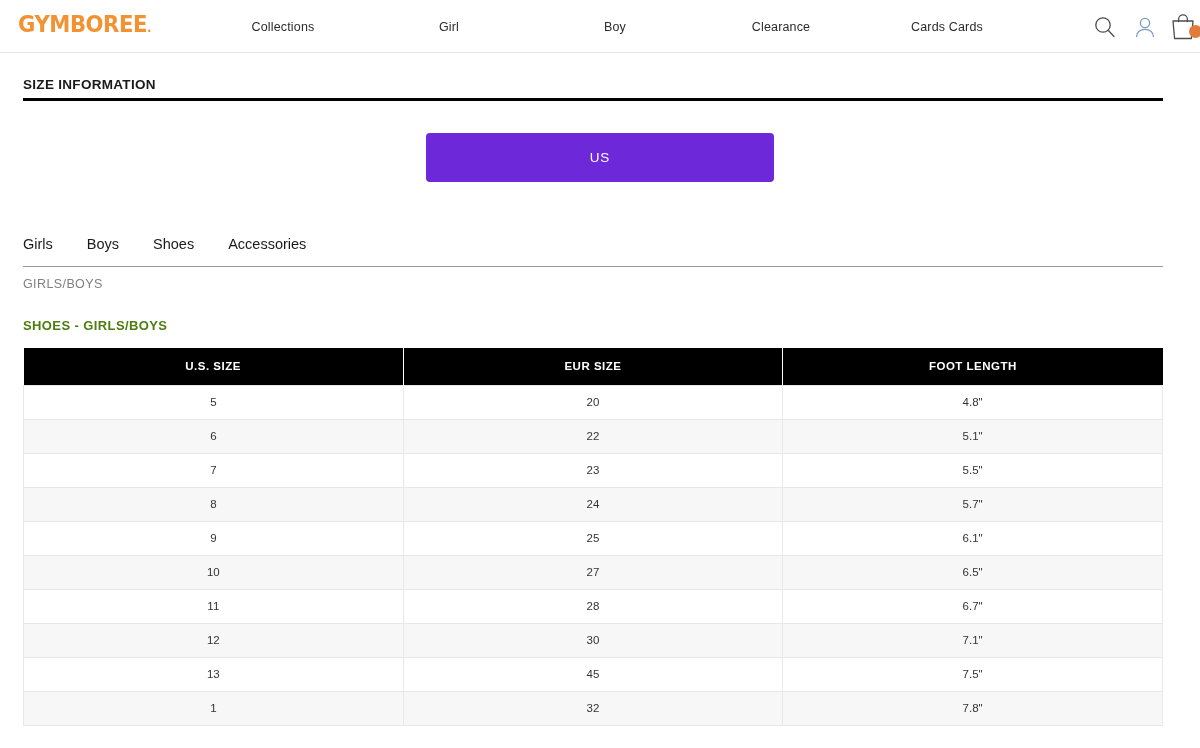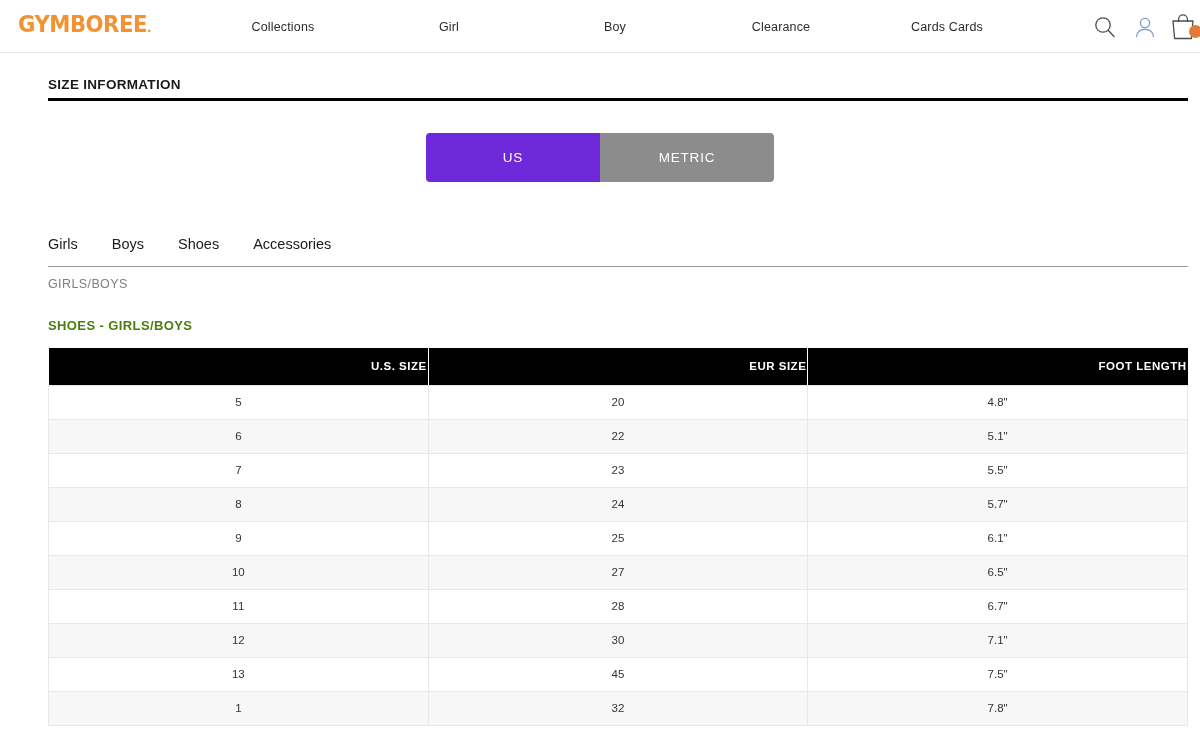--- a/index.html
+++ b/index.html
@@ -72,21 +72,21 @@
     right: -2px; bottom: 4px;
     width: 13px; height: 13px;
     border-radius: 50%;
     background: #e07b39;
   }
 
   
   .page {
     position: relative;
     width: 1200px;
-    padding: 0 48px;
+    padding: 0 23px;
   }
 
   .page-title-row {
     margin-top: 24px;
     border-bottom: 3px solid #000000;
     padding-bottom: 6px;
     width: 1140px;
   }
   .page-title {
     font-size: 13.5px;
@@ -160,21 +160,21 @@
     border-collapse: collapse;
     table-layout: fixed;
   }
   .size-table th {
     background: #000000;
     color: #ffffff;
     font-size: 11.5px;
     font-weight: 700;
     letter-spacing: 0.5px;
     height: 37px;
-    text-align: right;
+    text-align: center;
     border-right: 1px solid #ffffff;
   }
   .size-table th:last-child { border-right: none; }
   .size-table td {
     height: 34px;
     text-align: center;
     font-size: 11.5px;
     color: #333333;
     border: 1px solid #e8e8e8;
   }
@@ -229,21 +229,20 @@
 
 <div class="page">
 
   <div class="page-title-row">
     <div class="page-title">SIZE INFORMATION</div>
   </div>
 
   <div class="toggle-wrap">
     <div class="unit-toggle">
       <div class="toggle-seg active">US</div>
-      <div class="toggle-seg inactive">METRIC</div>
     </div>
   </div>
 
   <div class="cat-tabs">
     <div class="cat-tab">Girls</div>
     <div class="cat-tab">Boys</div>
     <div class="cat-tab">Shoes</div>
     <div class="cat-tab">Accessories</div>
   </div>
 

